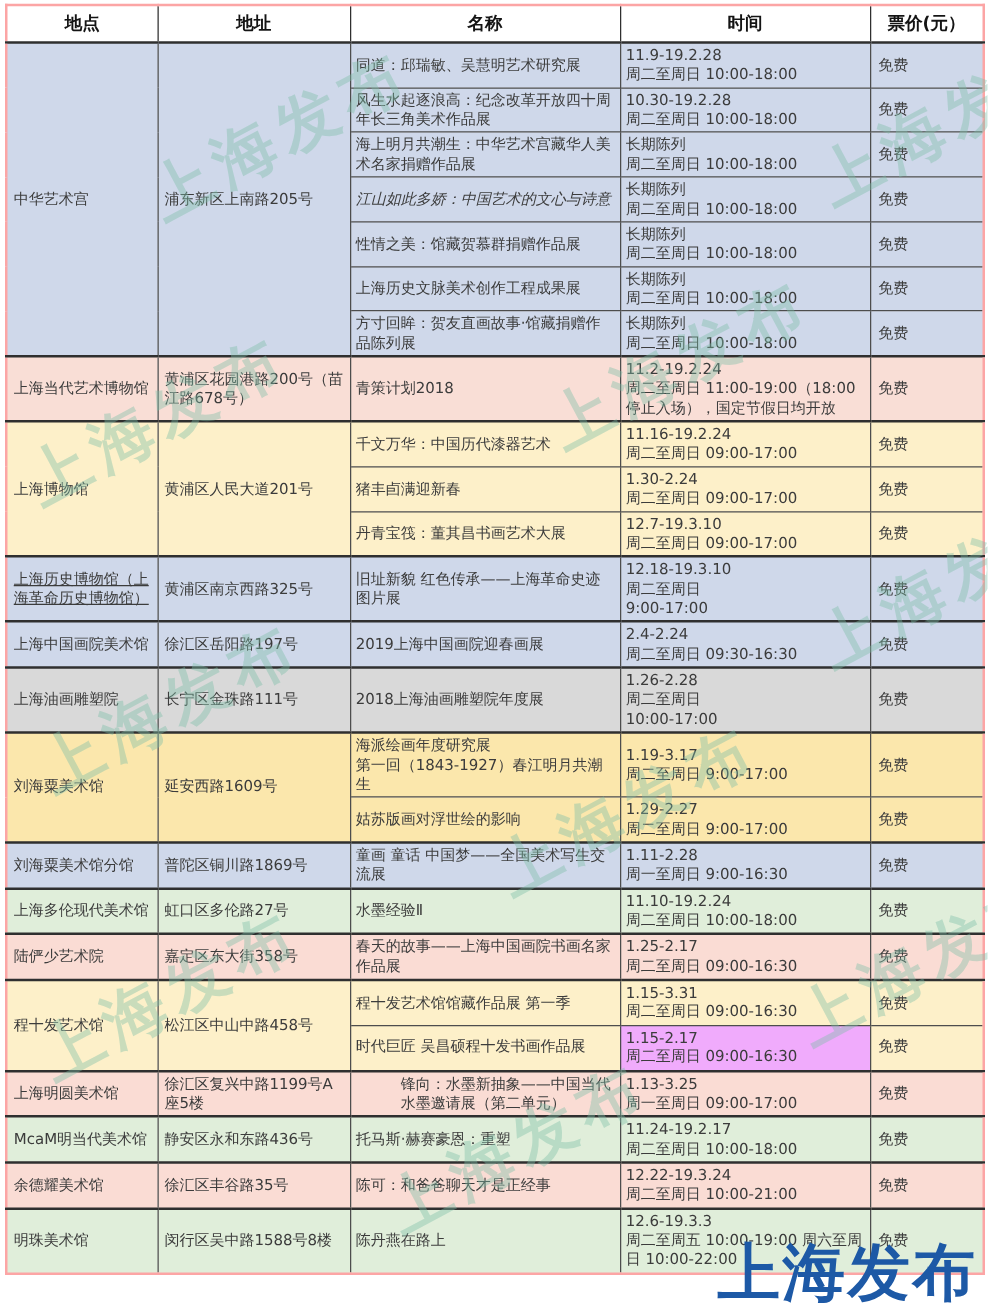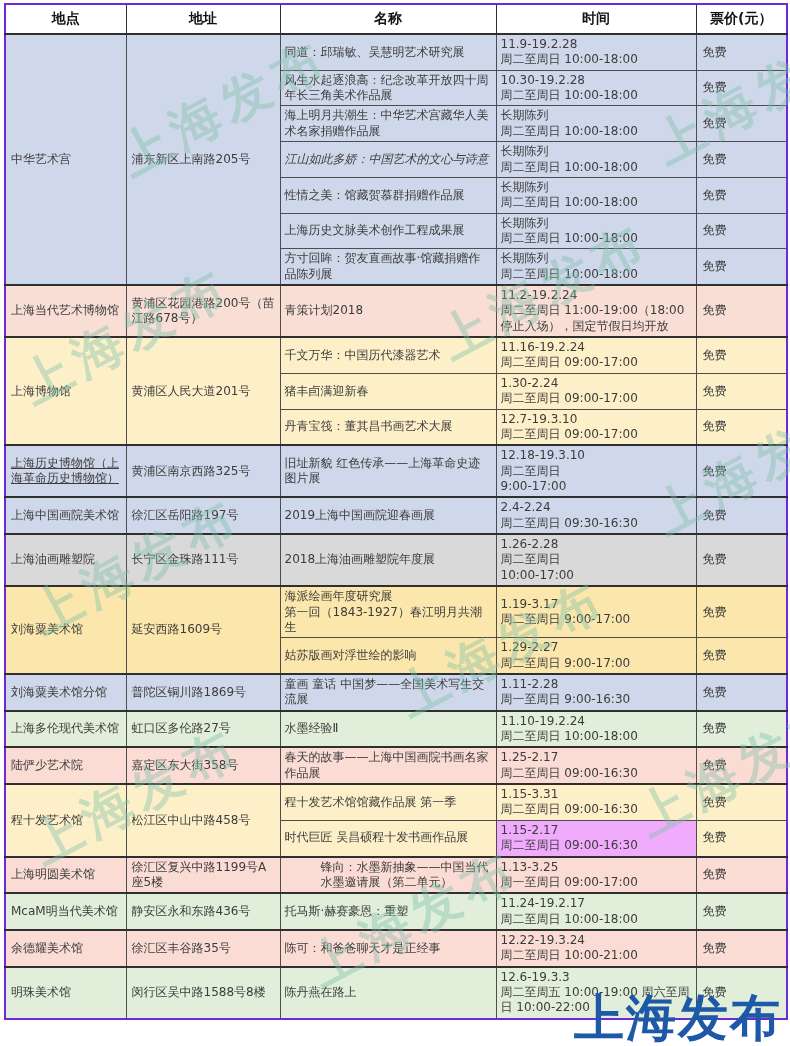--- a/index.html
+++ b/index.html
@@ -4,21 +4,21 @@
 <style>
   html,body{margin:0;padding:0;}
   body{
     width:790px;height:1046px;position:relative;overflow:hidden;background:#ffffff;
     font-family:"DejaVu Sans","Liberation Sans",sans-serif;
   }
   .page{position:relative;width:790px;height:1046px;}
   table.exh{
     border-collapse:collapse;table-layout:fixed;
     width:782px;margin:3px 0 0 4px;
-    border:2px solid #6d28d9;
+    border:2px solid #fca5a5;
   }
   col.c1{width:121px}col.c2{width:154px}col.c3{width:216px}col.c4{width:200px}col.c5{width:91px}
   th{
     background:#ffffff;color:#141414;font-weight:bold;font-size:14px;
     padding:5px 2px;border:1px solid #2f2f2f;border-bottom:2px solid #2f2f2f;text-align:center;
   }
   td{
     border:1px solid #4d4d4d;
     font-size:12px;line-height:1.28;color:#3c3c3c;
     padding:2px 4px;vertical-align:middle;

